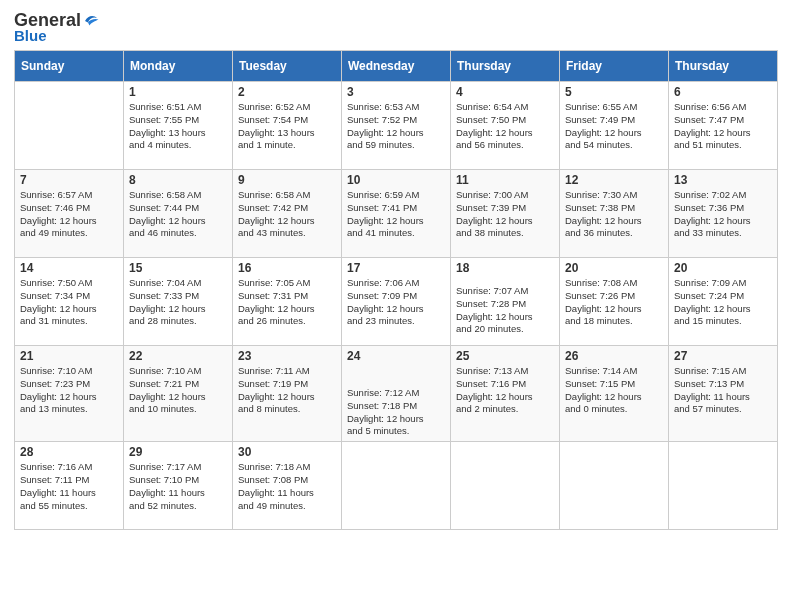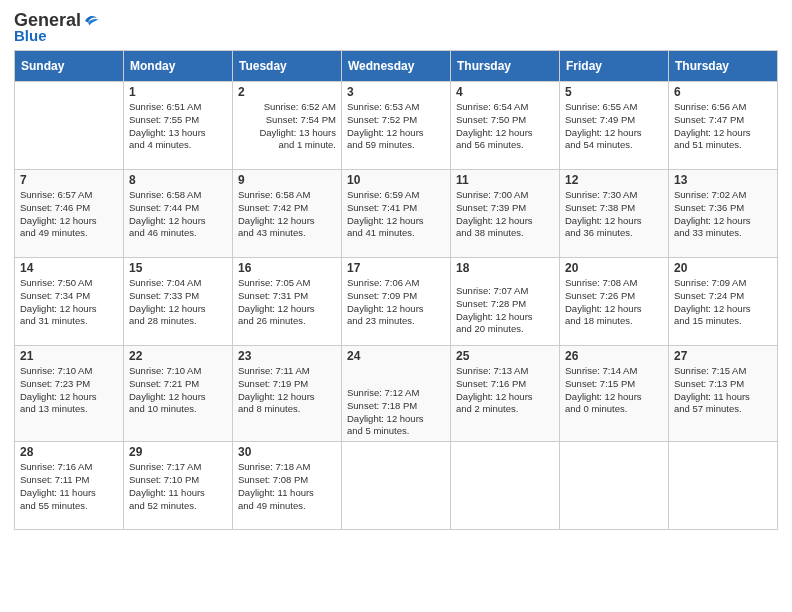--- a/index.html
+++ b/index.html
@@ -136,21 +136,21 @@
           <td class="empty"></td>
           <td>
             <span class="day-number">1</span>
             <div class="day-info" style="white-space: pre-line;">Sunrise: 6:51 AM
 Sunset: 7:55 PM
 Daylight: 13 hours
 and 4 minutes.</div>
           </td>
           <td>
             <span class="day-number">2</span>
-            <div class="day-info" style="white-space: pre-line; text-align: right;">Sunrise: 6:52 AM
+            <div class="day-info" style="white-space: pre-line;">Sunrise: 6:52 AM
 Sunset: 7:54 PM
 Daylight: 13 hours
 and 1 minute.</div>
           </td>
           <td>
             <span class="day-number">3</span>
             <div class="day-info" style="white-space: pre-line;">Sunrise: 6:53 AM
 Sunset: 7:52 PM
 Daylight: 12 hours
 and 59 minutes.</div>

